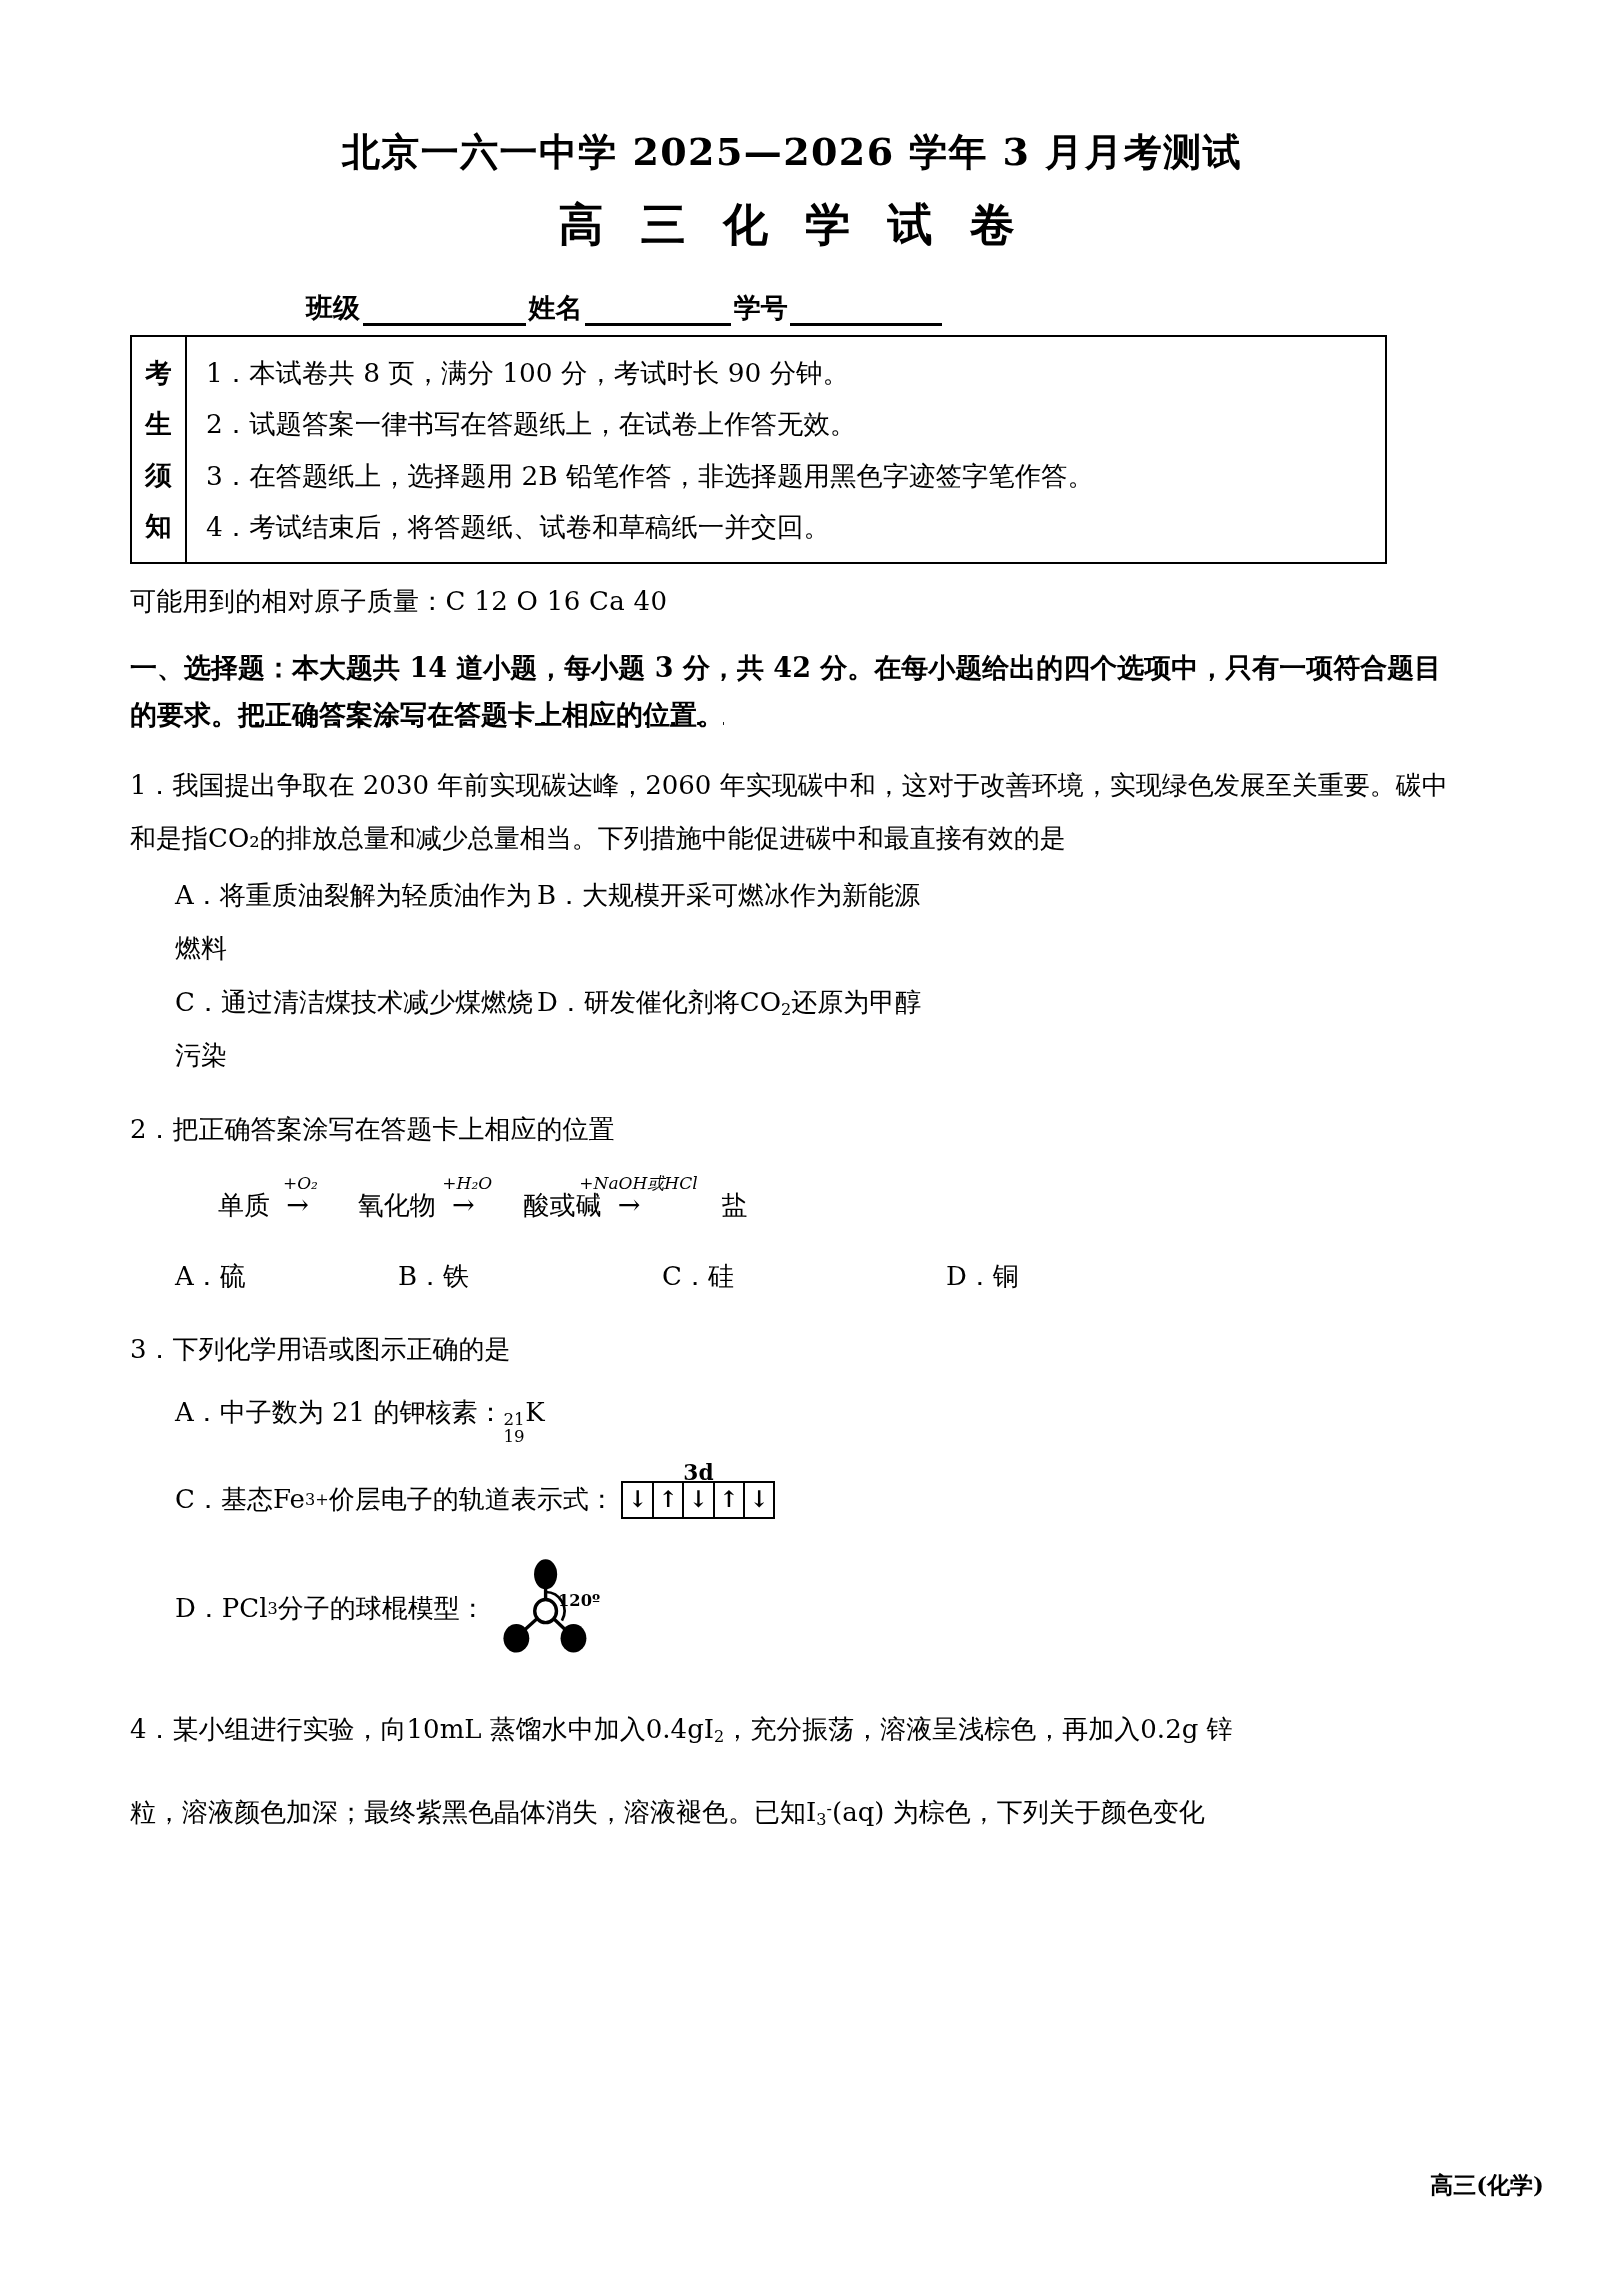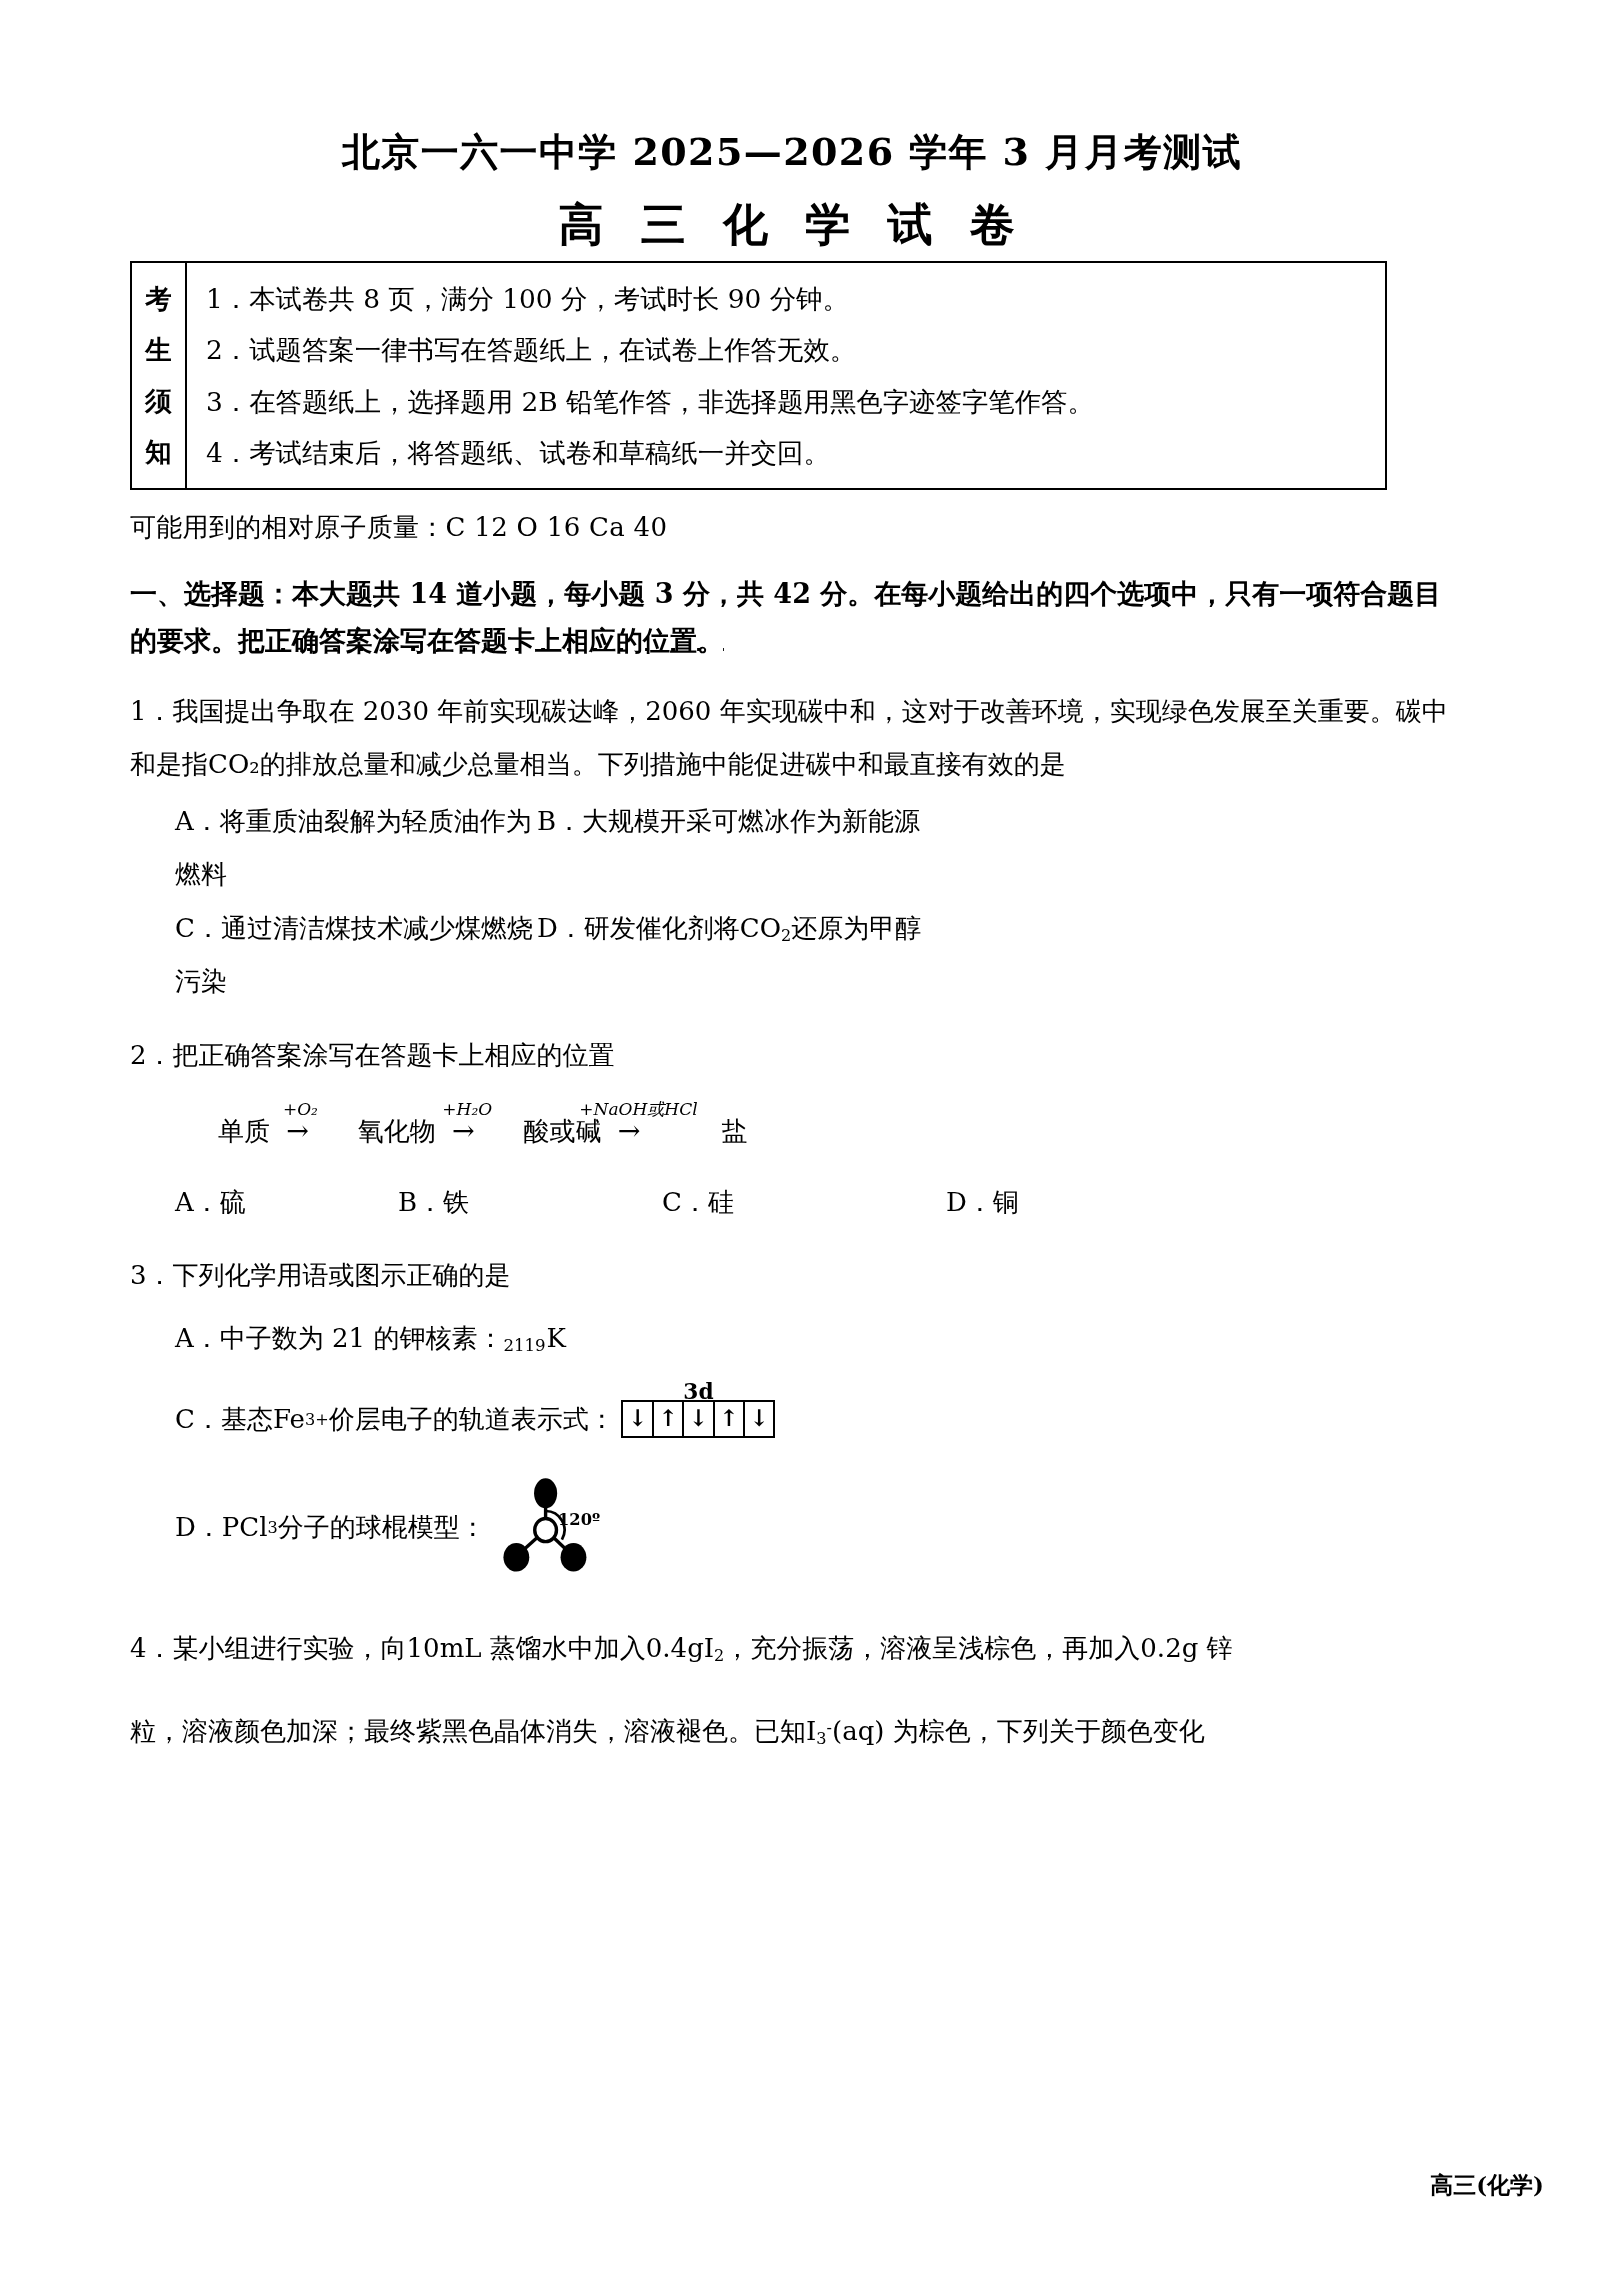--- a/index.html
+++ b/index.html
@@ -176,21 +176,21 @@
     font-size: 26px;
     display: flex;
   }
   .q2opts > div:nth-child(1) { width: 223px; }
   .q2opts > div:nth-child(2) { width: 264px; }
   .q2opts > div:nth-child(3) { width: 284px; }
 
   
   .isotope {
     display: inline-flex;
-    flex-direction: row;
+    flex-direction: column;
     vertical-align: -0.25em;
     font-size: 0.64em;
     line-height: 1.02;
     text-align: center;
     margin-right: 0.7px;
   }
   .lewis {
     font-weight: bold;
     letter-spacing: 0px;
     font-size: 27px;
@@ -265,20 +265,28 @@
 </style>
 </head>
 <body>
 
 <div class="page">
  <div class="content">
 
   <div class="title-main">北京一六一中学 2025—2026 学年 3 月月考测试</div>
   <div class="title-sub">高 三 化 学 试 卷</div>
 
+  <div class="info-line">
+    <span class="info-label">班级</span>
+    <span class="info-blank blank-a"></span>
+    <span class="info-label">姓名</span>
+    <span class="info-blank blank-b"></span>
+    <span class="info-label">学号</span>
+    <span class="info-blank blank-c"></span>
+  </div>
 
   <div class="notice-box">
     <div class="notice-side">
       <span>考</span>
       <span>生</span>
       <span>须</span>
       <span>知</span>
     </div>
     <div class="notice-items">
       <div class="notice-item">1．本试卷共 8 页，满分 100 分，考试时长 90 分钟。</div>

